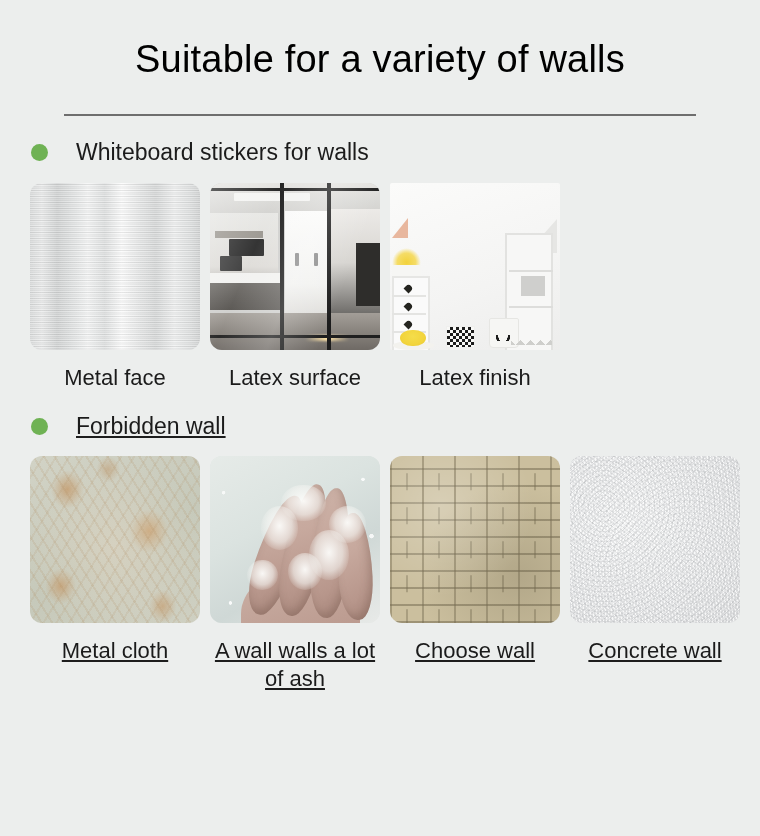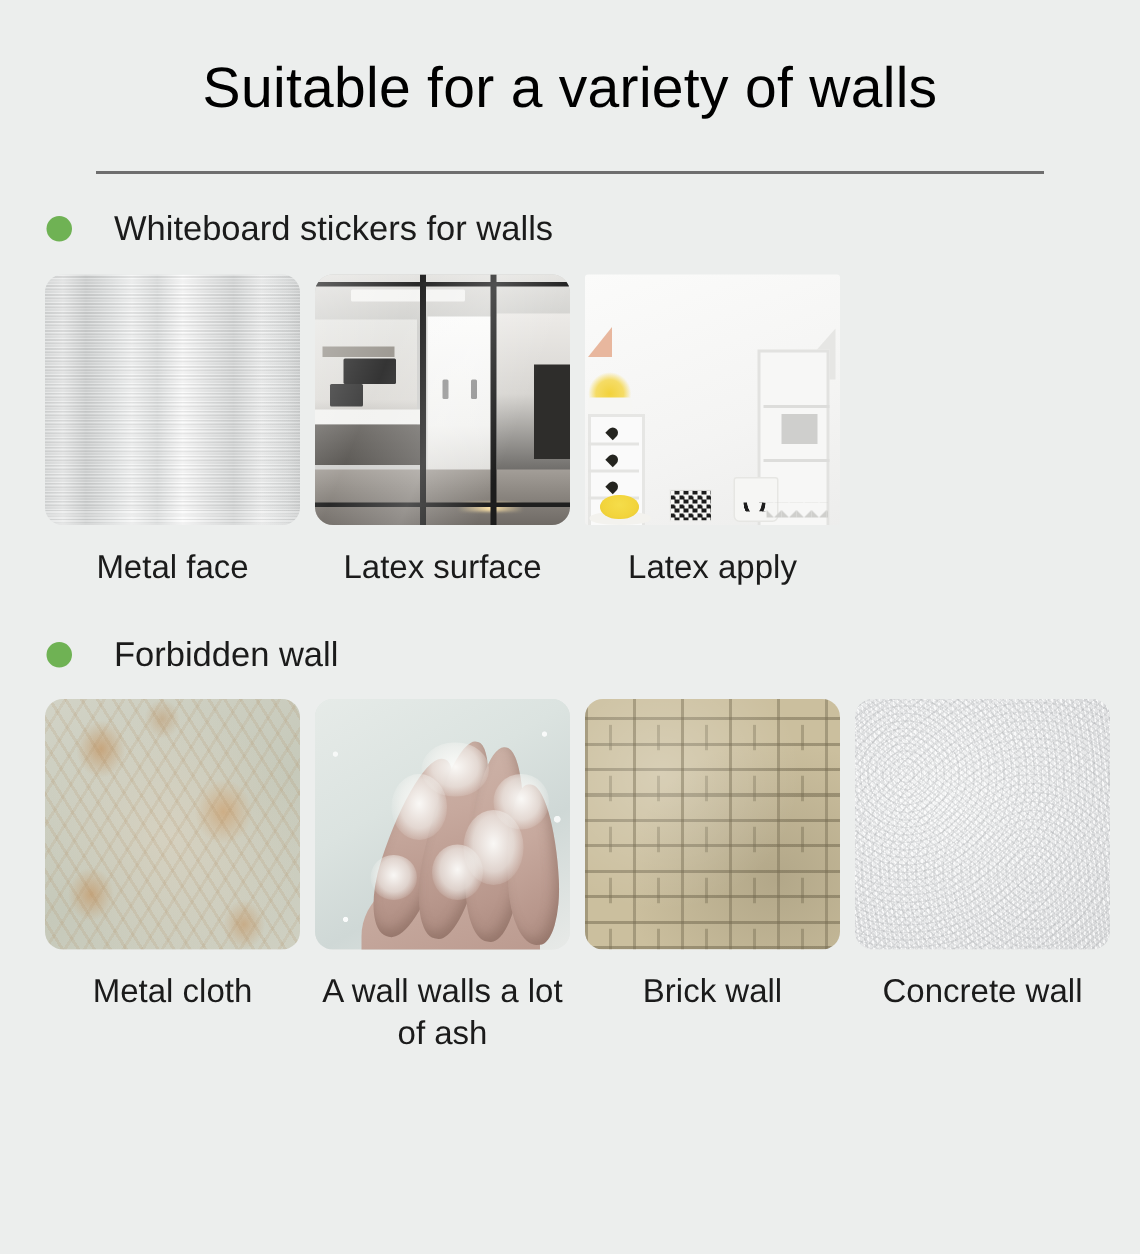--- a/index.html
+++ b/index.html
@@ -491,28 +491,28 @@
           <div class="l-heart l-h2"></div>
           <div class="l-heart l-h3"></div>
           <div class="l-heart l-h4"></div>
           <div class="l-plate"></div>
           <div class="l-lemon"></div>
           <div class="l-checker"></div>
           <div class="l-basket"></div>
           <div class="l-basketface"></div>
           <div class="l-zigzag"></div>
         </div>
-        <div class="caption">Latex apply</div>
+        <div class="caption">Latex finish</div>
       </div>
 
 
     </div>
   </div>
 
-  <div class="section" style="margin-top:30px;">
+  <div class="section" style="margin-top:20px;text-decoration:underline;">
 
     <div class="section-header">
       <span class="bullet"></span>
       <span class="section-title">Forbidden wall</span>
     </div>
 
     <div class="tile-row">
 
       <div class="tile">
         <div class="thumb tex-cloth"></div>
@@ -535,21 +535,21 @@
           <div class="dust d6"></div>
           <div class="speck"></div>
         </div>
         <div class="caption">A wall walls a lot of ash</div>
       </div>
 
       <div class="tile">
         <div class="thumb tex-brick">
           <div class="b-offset"></div>
         </div>
-        <div class="caption">Brick wall</div>
+        <div class="caption">Choose wall</div>
       </div>
 
       <div class="tile">
         <div class="thumb tex-concrete"></div>
         <div class="caption">Concrete wall</div>
       </div>
 
     </div>
   </div>
 

